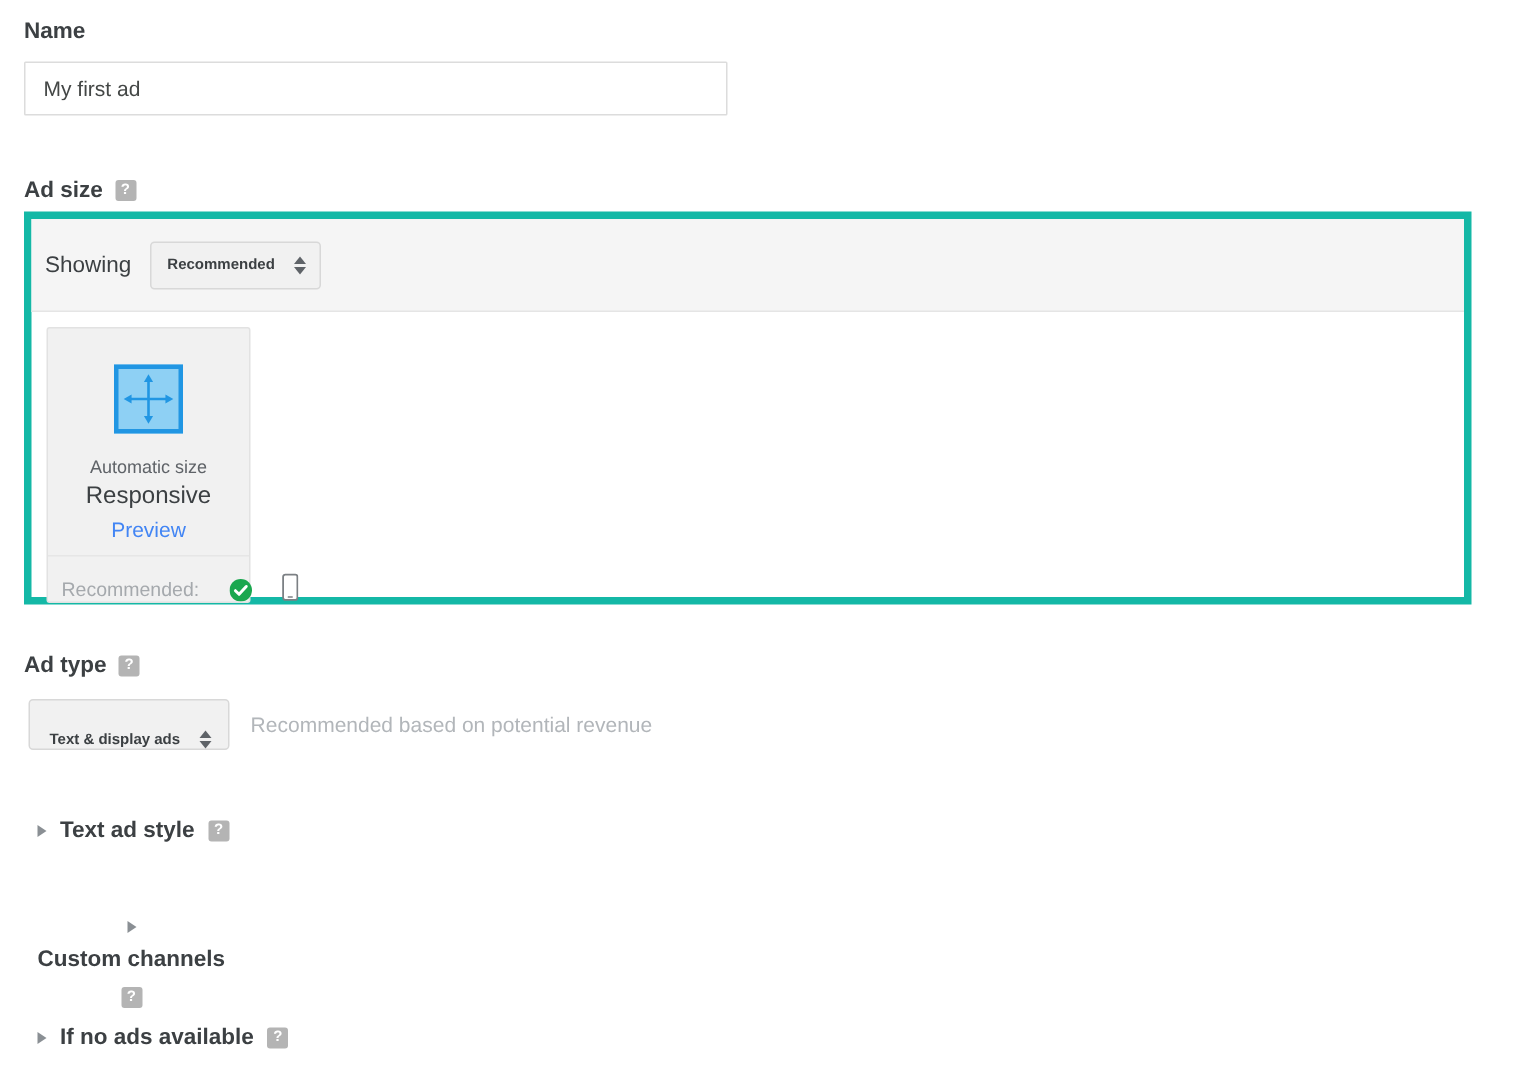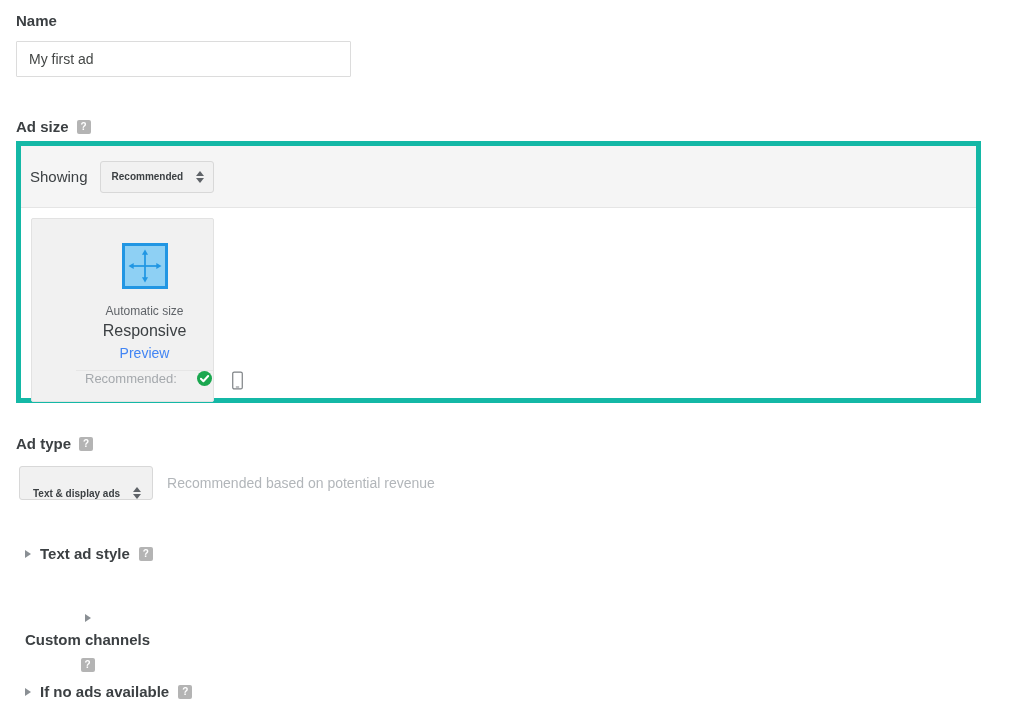--- a/index.html
+++ b/index.html
@@ -56,21 +56,21 @@
     top: 12px;
   }
   .name-label {
     font-size: 15px;
     font-weight: bold;
     color: #3c4043;
     line-height: 18px;
   }
   .name-input {
     margin-top: 11px;
-    width: 335px;
+    width: 469px;
     height: 36px;
     box-sizing: border-box;
     border: 1px solid #dcdcdc;
     background: #ffffff;
     border-radius: 1px;
     padding: 0 12px;
     font-family: "Liberation Sans", sans-serif;
     font-size: 14px;
     color: #444746;
     outline: none;
@@ -143,27 +143,26 @@
   }
   .select-arrows i.up { border-bottom: 5px solid #5f6368; }
   .select-arrows i.down { border-top: 5px solid #5f6368; }
 
   .adsize-panel-body {
     padding: 10px;
   }
 
   
   .size-card {
-    width: 183px;
+    width: 136px;
     box-sizing: border-box;
     background: #f1f1f1;
     border: 1px solid #e2e2e2;
     border-radius: 2px;
     cursor: pointer;
-    padding-left: 44px;
   }
   .size-card-main {
     padding: 24px 10px 8px;
     text-align: center;
   }
   .size-icon {
     width: 46px;
     height: 46px;
     margin: 0 auto;
     box-sizing: border-box;
@@ -187,21 +186,21 @@
     margin-top: 3px;
     font-size: 14px;
     color: #4285f4;
     line-height: 18px;
     cursor: pointer;
   }
   .size-card-footer {
     border-top: 1px solid #e6e6e6;
     height: 30px;
     display: flex;
-    align-items: flex-start;
+    align-items: flex-end;
     padding: 0 9px;
     gap: 20px;
   }
   .rec-label {
     font-size: 13px;
     color: #a5a9ad;
     line-height: 16px;
   }
   .check-icon {
     width: 15px;

